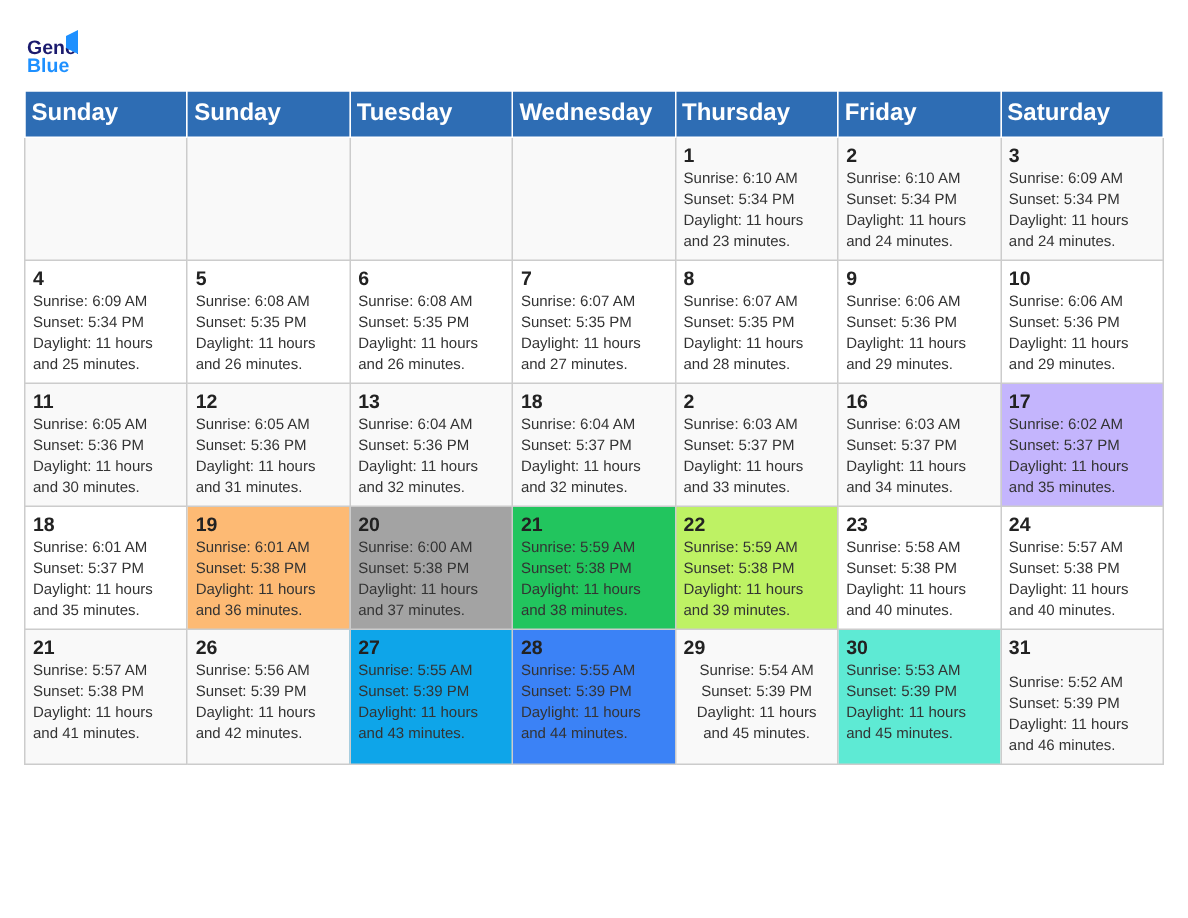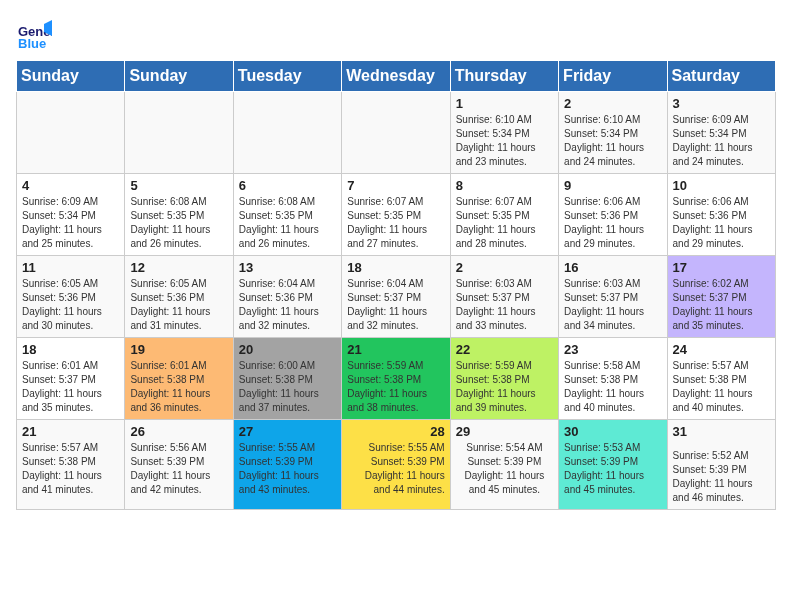--- a/index.html
+++ b/index.html
@@ -290,21 +290,21 @@
           <div class="day-info" style="white-space: pre-line;">Sunrise: 5:56 AM
 Sunset: 5:39 PM
 Daylight: 11 hours and 42 minutes.</div>
         </td>
         <td style="background: #0ea5e9;">
           <span class="day-num">27</span>
           <div class="day-info" style="white-space: pre-line;">Sunrise: 5:55 AM
 Sunset: 5:39 PM
 Daylight: 11 hours and 43 minutes.</div>
         </td>
-        <td style="background: #fde047; text-align: right;">
+        <td style="background: #3b82f6;">
           <span class="day-num">28</span>
           <div class="day-info" style="white-space: pre-line;">Sunrise: 5:55 AM
 Sunset: 5:39 PM
 Daylight: 11 hours and 44 minutes.</div>
         </td>
         <td style="background: rgb(249, 249, 249);">
           <span class="day-num">29</span>
           <div class="day-info" style="white-space: pre-line; text-align: center;">Sunrise: 5:54 AM
 Sunset: 5:39 PM
 Daylight: 11 hours and 45 minutes.</div>

